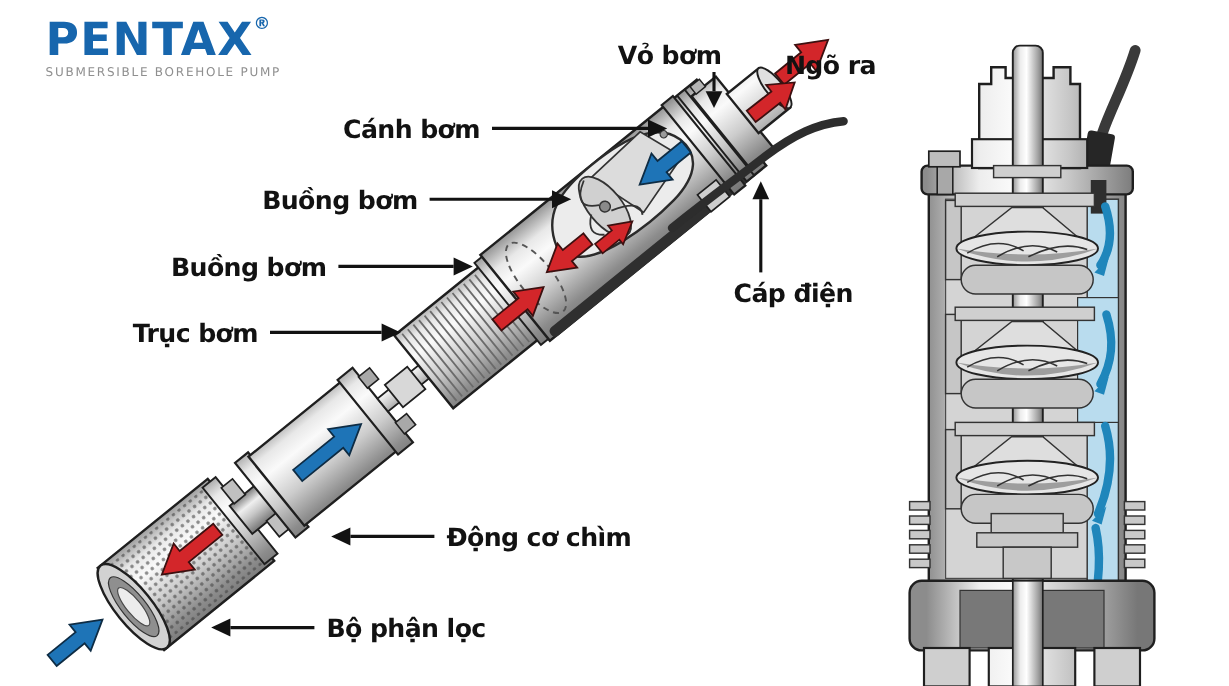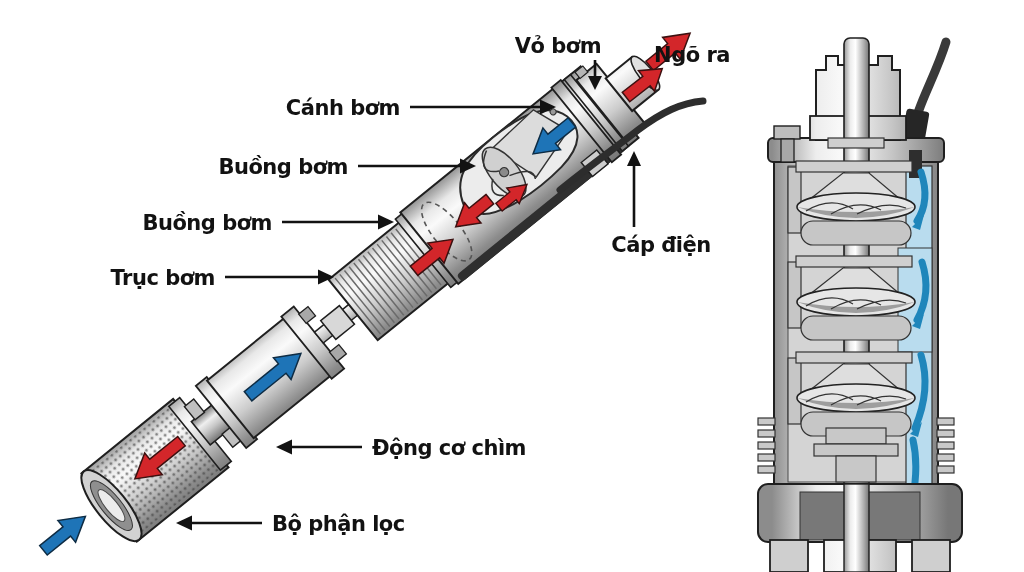--- a/index.html
+++ b/index.html
@@ -12,20 +12,24 @@
   svg text.callout{font-family:"DejaVu Sans","Liberation Sans",sans-serif;font-weight:bold;
                    font-size:21px;fill:#121212;letter-spacing:-0.5px;}
   .pointer{stroke:#121212;stroke-width:2.6;fill:none;}
   .pointer-head{fill:#121212;stroke:none;}
 </style>
 </head>
 <body>
 
 <div class="canvas">
 
+  <div class="logo">
+    <div><span class="brand">PENTAX</span><span class="reg">®</span></div>
+    <div class="tagline">SUBMERSIBLE BOREHOLE PUMP</div>
+  </div>
 
   <svg width="1024" height="572" viewBox="0 0 1024 572" style="position:absolute;left:0;top:0;">
     <defs>
       <linearGradient id="gBody" gradientUnits="userSpaceOnUse" x1="0" y1="-48" x2="0" y2="48">
         <stop offset="0" stop-color="#8a8a8a"></stop>
           <stop offset="0.2" stop-color="#e8e8e8"></stop>
         <stop offset="0.34" stop-color="#fafafa"></stop>
           <stop offset="0.6" stop-color="#cccccc"></stop>
         <stop offset="0.85" stop-color="#8c8c8c"></stop>
           <stop offset="1" stop-color="#767676"></stop>

